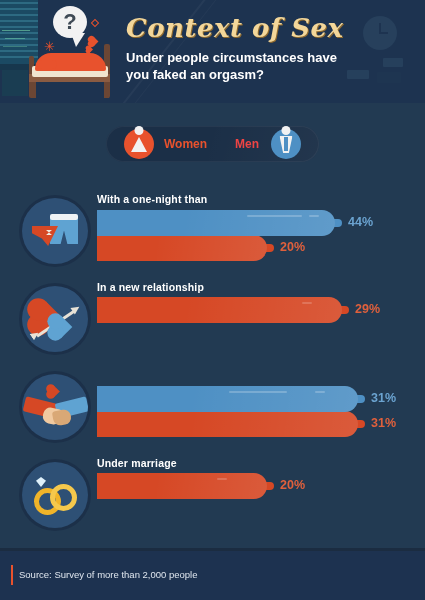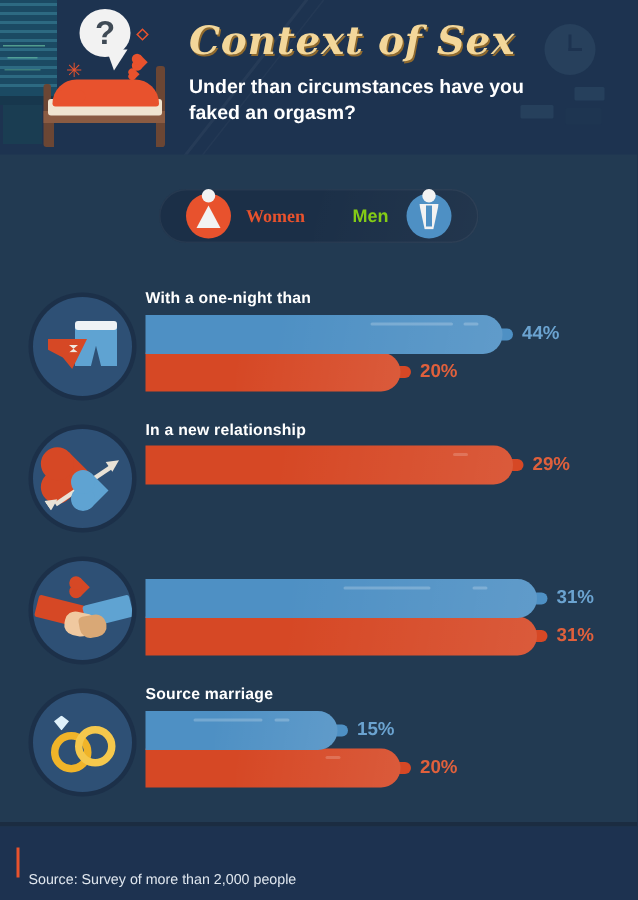--- a/index.html
+++ b/index.html
@@ -303,22 +303,22 @@
     transform: translateX(-50%);
     width: 4px; height: 14px;
     background: #4e90c4;
   }
   .toggle-label {
     position: absolute;
     top: 11px;
     font-size: 12px;
     font-weight: bold;
   }
-  .toggle-label.women { left: 58px; color: #e8522d; font-family: Liberation Serif, serif; }
-  .toggle-label.men   { right: 60px; color: #84cc16; }
+  .toggle-label.women { left: 58px; color: #e8522d; }
+  .toggle-label.men   { right: 60px; color: #ef4444; }
 
   
   .chart { position: absolute; left: 0; top: 186px; width: 425px; }
 
   .group { position: relative; height: 88px; }
 
   .icon-circle {
     position: absolute;
     left: 22px; top: 12px;
     width: 66px; height: 66px;
@@ -537,21 +537,20 @@
     position: absolute;
     left: 11px; top: 14px;
     width: 2px; height: 20px;
     background: #e8522d;
   }
   .footer-text {
     position: absolute;
     left: 19px; top: 18px;
     font-size: 9.5px;
     color: #dfe6ee;
-    margin-top: 12px;
   }
 </style>
 </head>
 <body>
 
 <div id="infographic">
 
   <div class="header">
     <div class="header-bg-diag"></div>
     <div class="header-bg-diag2"></div>
@@ -590,21 +589,21 @@
     <div class="bubble"></div>
     <div class="bubble-tail"></div>
     <div class="bubble-q">?</div>
 
     <div class="heart-s heart-1"></div>
     <div class="heart-s heart-2"></div>
     <div class="sparkle spark-1">✳</div>
     <div class="diamond-o"></div>
 
     <div class="title">Context of Sex</div>
-    <div class="subtitle">Under than circumstances have you faked an orgasm?</div>
+    <div class="subtitle">Under people circumstances have you faked an orgasm?</div>
   </div>
 
   <div class="toggle">
     <div class="toggle-sheen"></div>
 
     <div class="gender-icon women">
       <div class="gi-head"></div>
       <div class="gi-dress"></div>
     </div>
     <div class="toggle-label women">Women</div>
@@ -700,32 +699,22 @@
         </div>
       </div>
     </div>
 
     <div class="group">
       <div class="icon-circle">
         <div class="ic gem"></div>
         <div class="ic ring-a"></div>
         <div class="ic ring-b"></div>
       </div>
-      <div class="group-label">Source marriage</div>
+      <div class="group-label">Under marriage</div>
       <div class="bars">
-        <div class="bar-wrap blue">
-          <div class="bar blue" style="width:128px">
-            <div class="body" style="width:128px"></div>
-            <div class="tip" style="left:126px"></div>
-            <div class="sheen" style="width:82px"></div>
-            <div class="ridge" style="left:32px; width:46px"></div>
-            <div class="ridge2" style="left:86px"></div>
-          </div>
-          <div class="bar-value blue" style="left:141px">15%</div>
-        </div>
         <div class="bar-wrap red">
           <div class="bar red" style="width:170px">
             <div class="body" style="width:170px"></div>
             <div class="tip" style="left:168px"></div>
             <div class="sheen" style="width:110px"></div>
             <div class="ridge2" style="left:120px; background:rgba(255,255,255,0.18)"></div>
           </div>
           <div class="bar-value red" style="left:183px">20%</div>
         </div>
       </div>

